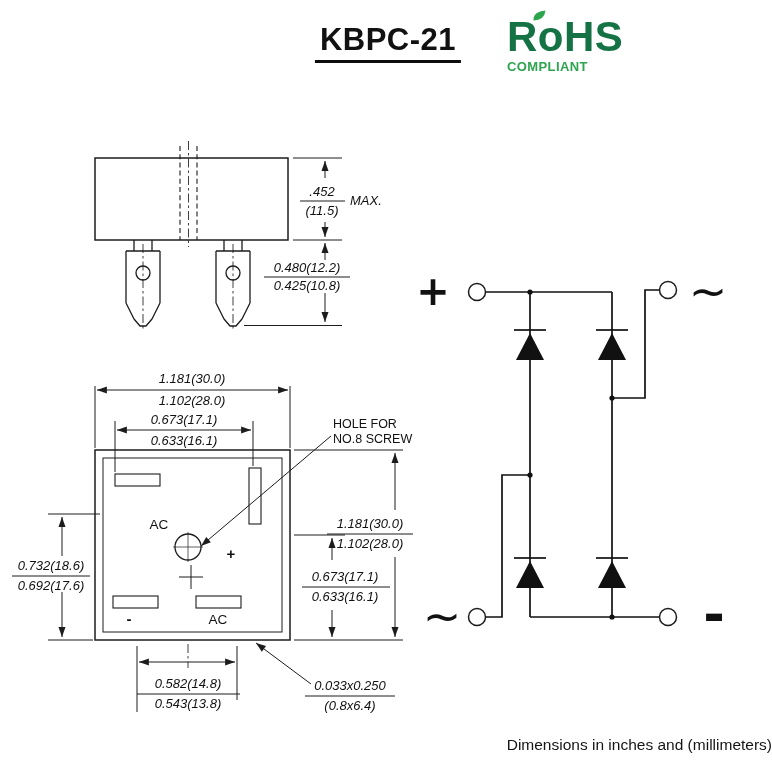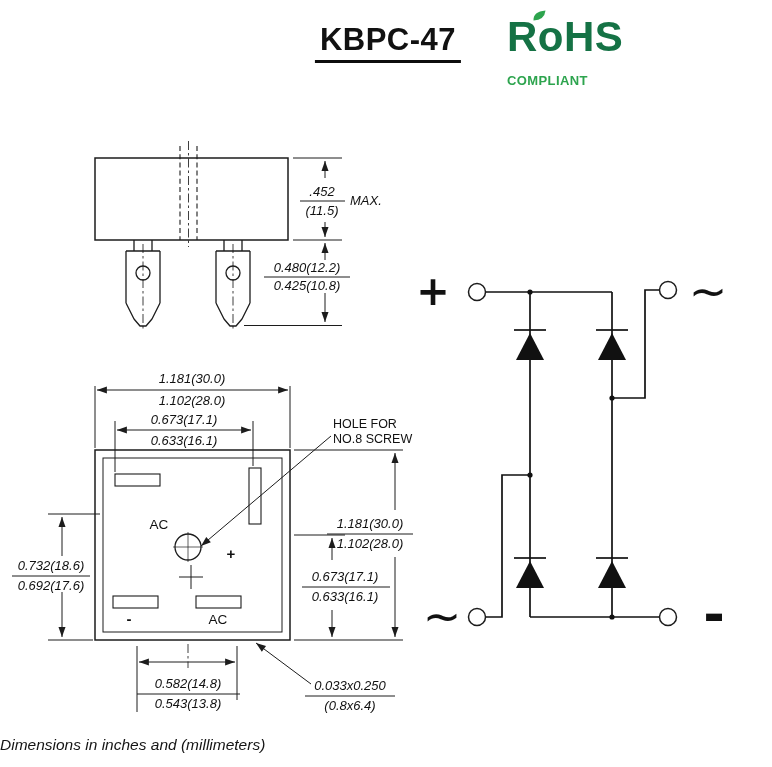--- a/index.html
+++ b/index.html
@@ -4,23 +4,23 @@
 <style>
   html,body{margin:0;padding:0;background:#fff}
   .page{position:relative;width:772px;height:767px;background:#fff;overflow:hidden;
         font-family:"Liberation Sans","DejaVu Sans",sans-serif;color:#111}
   .title{position:absolute;top:22px;left:388px;transform:translateX(-50%);
          font-size:31px;font-weight:bold;letter-spacing:.5px;
          border-bottom:3.5px solid #0d0d0d;padding:0 5px 2px;white-space:nowrap}
   .rohs{position:absolute;left:507px;top:16px;line-height:1}
   .rohs-name{position:relative;display:inline-block;font-size:42px;font-weight:bold;color:#157245;letter-spacing:.5px}
   .rohs-leaf{position:absolute;left:25px;top:-7px}
-  .rohs-compliant{font-size:13px;font-weight:bold;color:#2da44e;letter-spacing:.4px;margin-top:16px}
-  .footer{position:absolute;top:736px;left:0;width:100%;text-align:left;
-          font-style:italic;font-size:15.5px;color:#151515}
+  .rohs-compliant{font-size:13px;font-weight:bold;color:#2da44e;letter-spacing:.4px;margin-top:2px}
+  .footer{position:absolute;top:736px;left:0;width:100%;text-align:right;
+          font-size:15.5px;color:#151515}
   svg.art{position:absolute;left:0;top:0}
   .o15{fill:none;stroke:#1c1c1c;stroke-width:1.5}
   .o13{fill:none;stroke:#1c1c1c;stroke-width:1.3}
   .o12{fill:none;stroke:#1c1c1c;stroke-width:1.1}
   .o10{fill:none;stroke:#1c1c1c;stroke-width:1}
   .xs{stroke:#1c1c1c;stroke-width:.7;fill:none}
   .d{stroke:#1c1c1c;stroke-width:1;fill:none}
   .hid{stroke:#1c1c1c;stroke-width:1.1;stroke-dasharray:5 3.2;fill:none}
   .cl{stroke:#1c1c1c;stroke-width:.85;stroke-dasharray:9 3 2.5 3;fill:none}
   .cw{stroke:#111;stroke-width:1.7;fill:none}
@@ -33,21 +33,21 @@
   .g1{font:bold 40px "DejaVu Sans",sans-serif}
   .g2{font:46px "DejaVu Sans",sans-serif}
   .g3{font:bold 52px "DejaVu Sans",sans-serif}
   .mid{text-anchor:middle}
 </style>
 </head>
 <body>
 
 <div class="page">
 
-  <div class="title">KBPC-47</div>
+  <div class="title">KBPC-21</div>
 
   <div class="rohs">
     <span class="rohs-name">RoHS</span>
     <svg class="rohs-leaf" width="15" height="13">
       <path d="M1.5,11.5 Q1,2.5 13.5,1.5 Q12.5,11 1.5,11.5 Z" fill="#2da44e"></path>
     </svg>
     <div class="rohs-compliant">COMPLIANT</div>
   </div>
 
   <svg class="art" width="772" height="767" viewBox="0 0 772 767">

